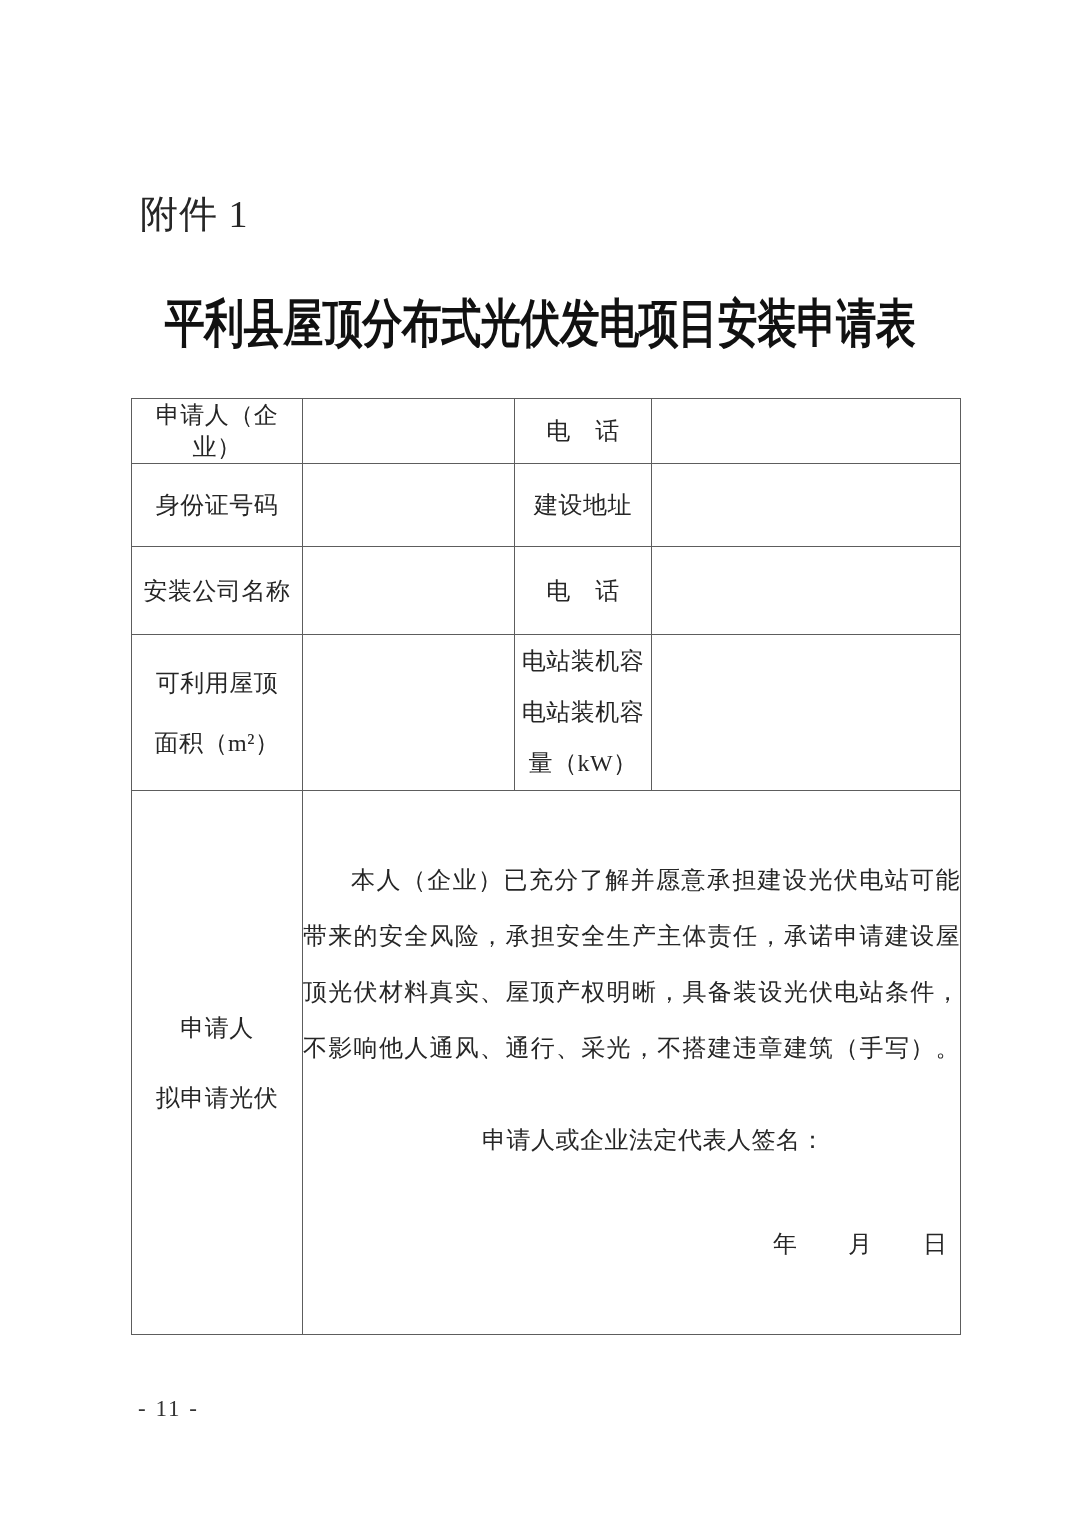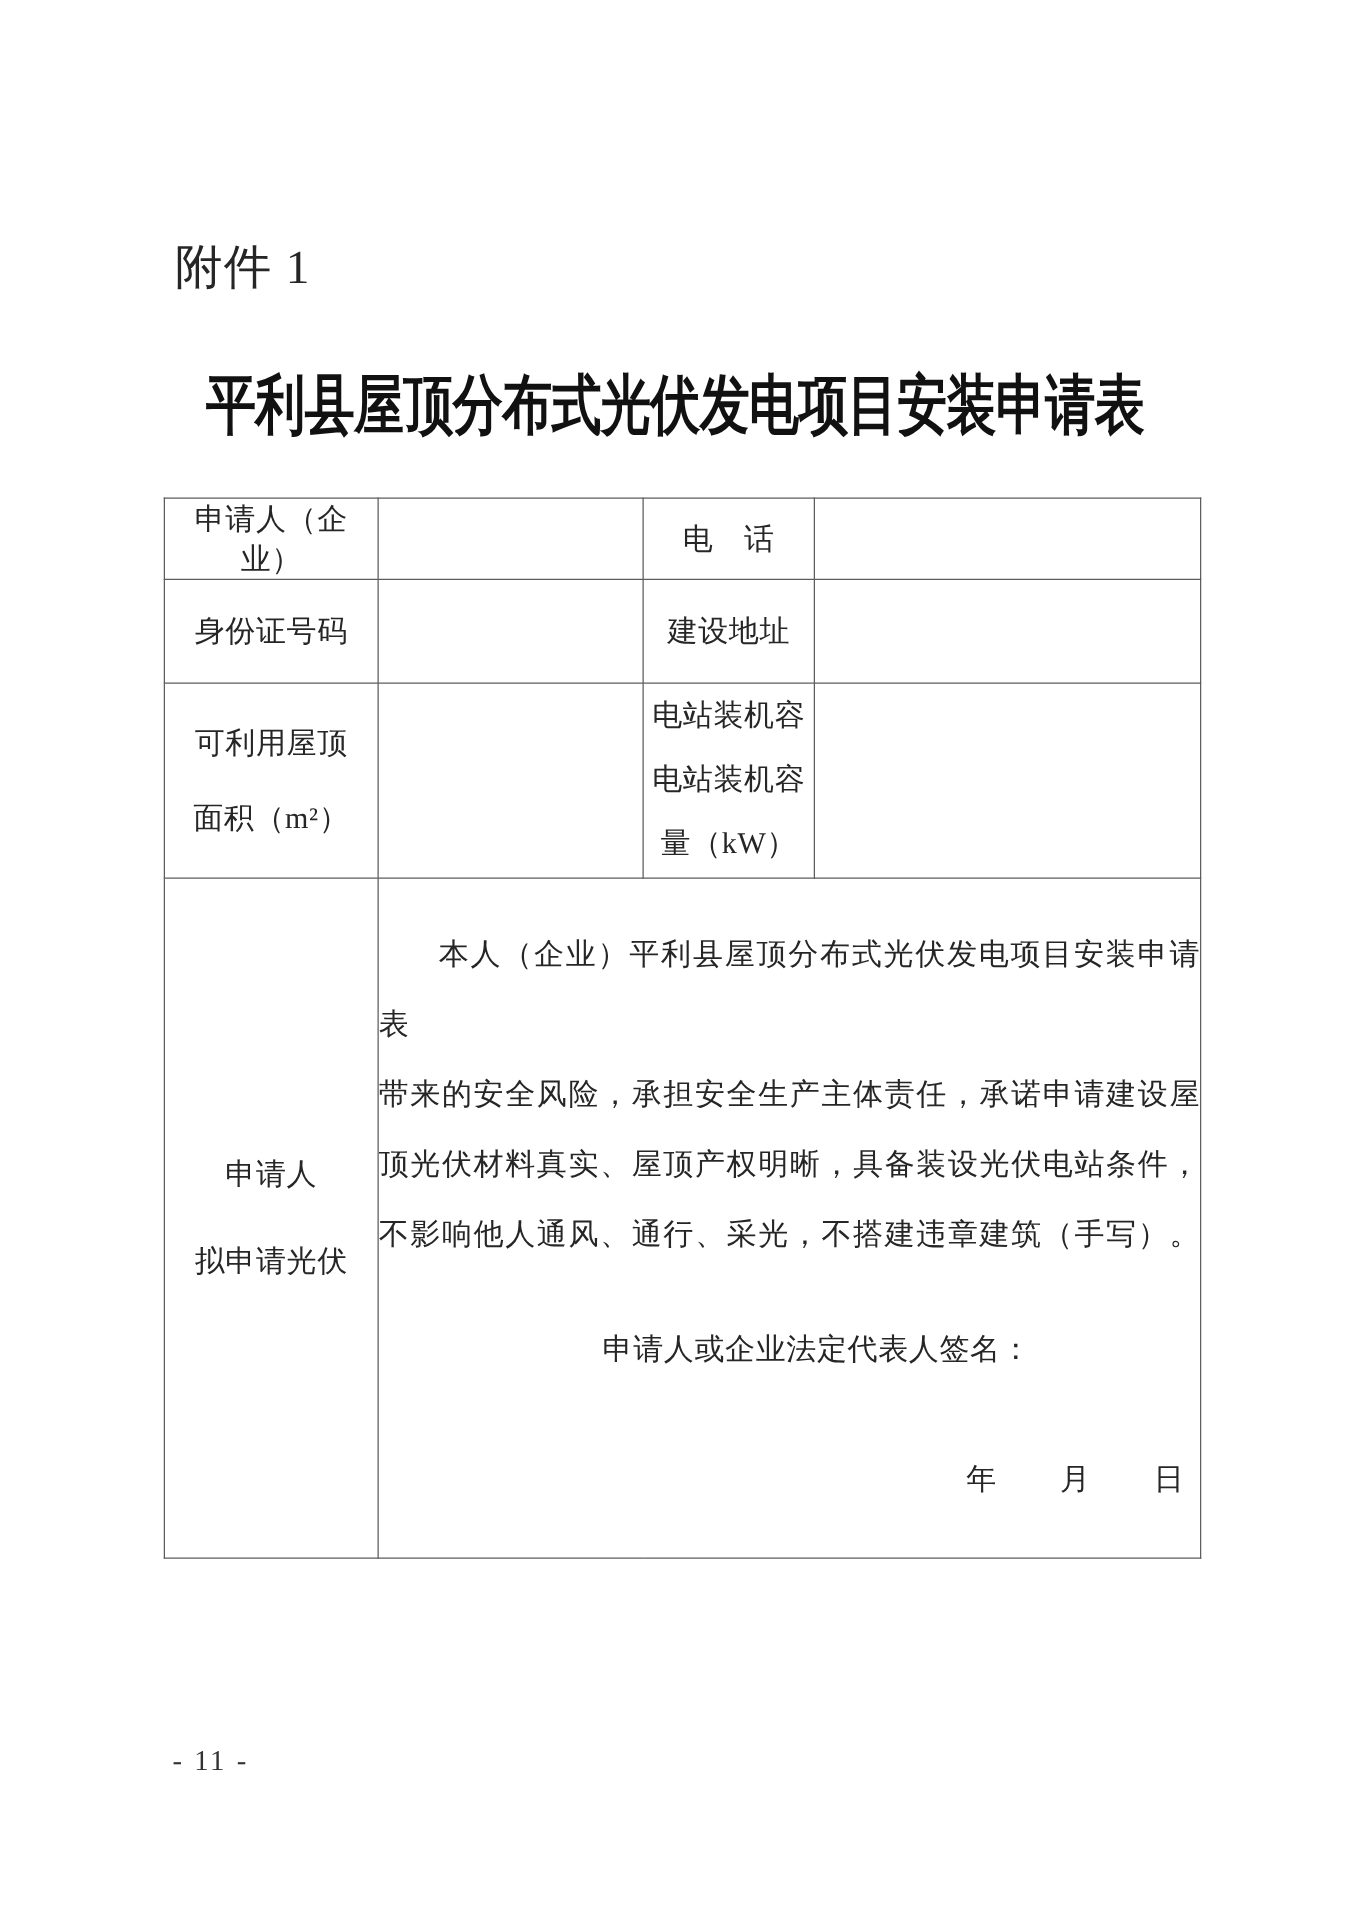--- a/index.html
+++ b/index.html
@@ -119,41 +119,47 @@
         <td></td>
         <td class="lbl">电　话</td>
         <td></td>
       </tr>
       <tr class="r2">
         <td class="lbl">身份证号码</td>
         <td></td>
         <td class="lbl">建设地址</td>
         <td></td>
       </tr>
+      <tr class="r3">
+        <td class="lbl">安装公司名称</td>
+        <td></td>
+        <td class="lbl">电　话</td>
+        <td></td>
+      </tr>
       <tr class="r4">
         <td class="lbl lines-2">
           <span class="line">可利用屋顶</span>
           <span class="line">面积（m²）</span>
         </td>
         <td></td>
         <td class="lbl lines-3">
           <span class="line">电站装机容</span>
           <span class="line">电站装机容</span>
           <span class="line">量（kW）</span>
         </td>
         <td></td>
       </tr>
       <tr class="r5">
         <td class="lbl commit-lbl">
           <span class="line">申请人</span>
           <span class="line">拟申请光伏</span>
         </td>
         <td class="commit-cell" colspan="3">
           <div class="body">
-            <div class="jline indent">本人（企业）平利县屋顶分布式光伏发电项目安装申请表</div>
+            <div class="jline indent">本人（企业）已充分了解并愿意承担建设光伏电站可能</div>
             <div class="jline">带来的安全风险，承担安全生产主体责任，承诺申请建设屋</div>
             <div class="jline">顶光伏材料真实、屋顶产权明晰，具备装设光伏电站条件，</div>
             <div class="jline">不影响他人通风、通行、采光，不搭建违章建筑（手写）。</div>
           </div>
           <div class="sig">申请人或企业法定代表人签名：</div>
           <div class="date">年　　月　　日</div>
         </td>
       </tr>
     </tbody>
   </table>

